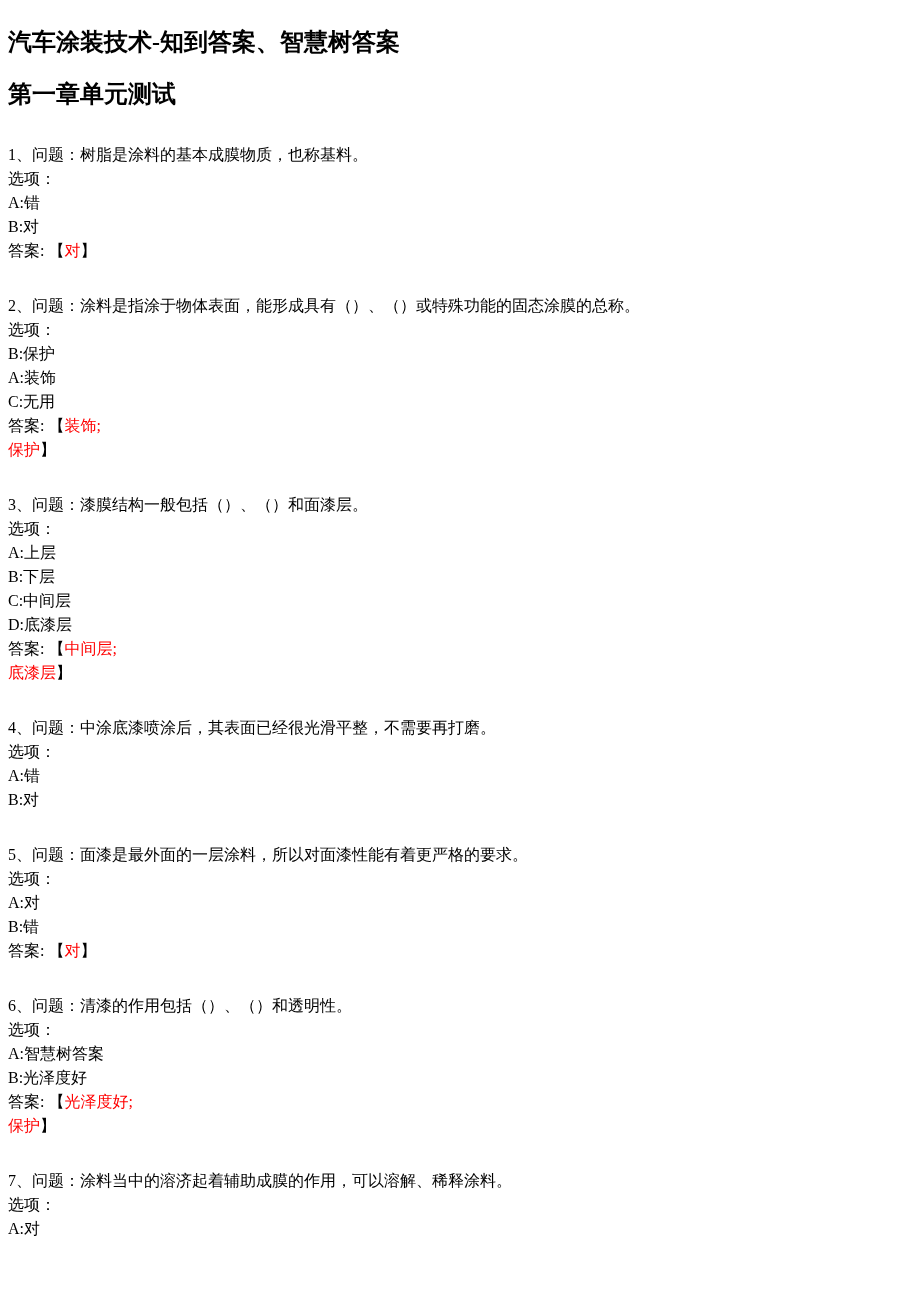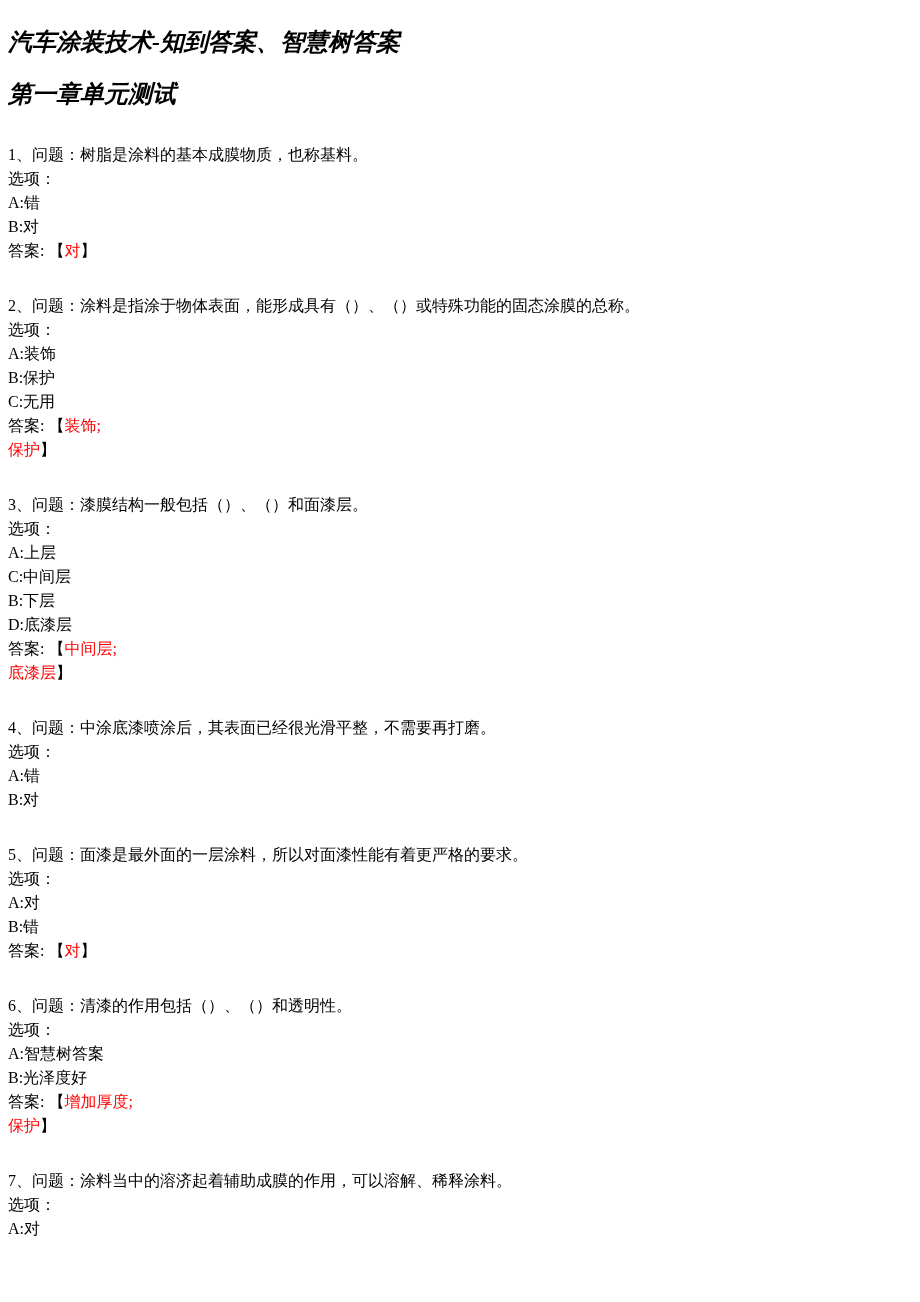--- a/index.html
+++ b/index.html
@@ -7,21 +7,20 @@
       font-size: 16px;
       line-height: 1.5;
       margin: 8px;
       color: #000;
       background: #fff;
     }
     h2 {
       font-size: 24px;
       font-weight: bold;
       margin: 16px 0;
-      font-style: italic;
     }
     .question-block {
       margin-bottom: 20px;
       margin-top: 31px;
     }
     .answer-text {
       color: #ff0000;
     }
     .line {
       margin: 0;
@@ -38,32 +37,32 @@
     <div class="question-block">
       <div class="line">1、问题：树脂是涂料的基本成膜物质，也称基料。</div>
       <div class="line">选项：</div>
       <div class="line">A:错</div>
       <div class="line">B:对</div>
       <div class="line"><span>答案: 【</span><span class="answer-text">对</span><span>】</span></div>
     </div>
     <div class="question-block">
       <div class="line">2、问题：涂料是指涂于物体表面，能形成具有（）、（）或特殊功能的固态涂膜的总称。</div>
       <div class="line">选项：</div>
+      <div class="line">B:保护</div>
       <div class="line">A:装饰</div>
-      <div class="line">B:保护</div>
       <div class="line">C:无用</div>
       <div class="line"><span>答案: 【</span><span class="answer-text">装饰;</span></div>
       <div class="line"><span class="answer-text">保护</span><span>】</span></div>
     </div>
     <div class="question-block">
       <div class="line">3、问题：漆膜结构一般包括（）、（）和面漆层。</div>
       <div class="line">选项：</div>
       <div class="line">A:上层</div>
+      <div class="line">B:下层</div>
       <div class="line">C:中间层</div>
-      <div class="line">B:下层</div>
       <div class="line">D:底漆层</div>
       <div class="line"><span>答案: 【</span><span class="answer-text">中间层;</span></div>
       <div class="line"><span class="answer-text">底漆层</span><span>】</span></div>
     </div>
     <div class="question-block">
       <div class="line">4、问题：中涂底漆喷涂后，其表面已经很光滑平整，不需要再打磨。</div>
       <div class="line">选项：</div>
       <div class="line">A:错</div>
       <div class="line">B:对</div>
     </div>
@@ -72,21 +71,21 @@
       <div class="line">选项：</div>
       <div class="line">A:对</div>
       <div class="line">B:错</div>
       <div class="line"><span>答案: 【</span><span class="answer-text">对</span><span>】</span></div>
     </div>
     <div class="question-block">
       <div class="line">6、问题：清漆的作用包括（）、（）和透明性。</div>
       <div class="line">选项：</div>
       <div class="line">A:智慧树答案</div>
       <div class="line">B:光泽度好</div>
-      <div class="line"><span>答案: 【</span><span class="answer-text">增加厚度;</span></div>
+      <div class="line"><span>答案: 【</span><span class="answer-text">光泽度好;</span></div>
       <div class="line"><span class="answer-text">保护</span><span>】</span></div>
     </div>
     <div class="question-block">
       <div class="line">7、问题：涂料当中的溶济起着辅助成膜的作用，可以溶解、稀释涂料。</div>
       <div class="line">选项：</div>
       <div class="line">A:对</div>
     </div>
   </div>
 
 </body></html>

